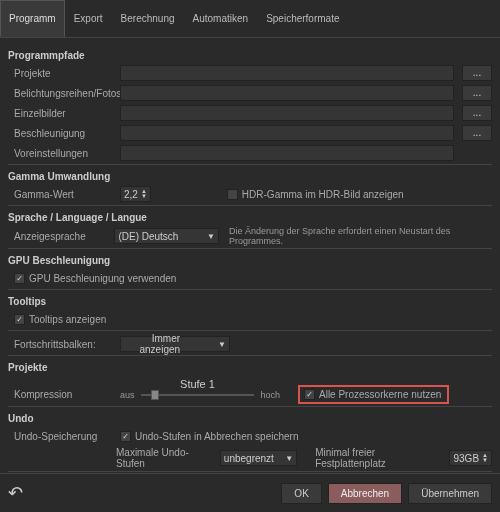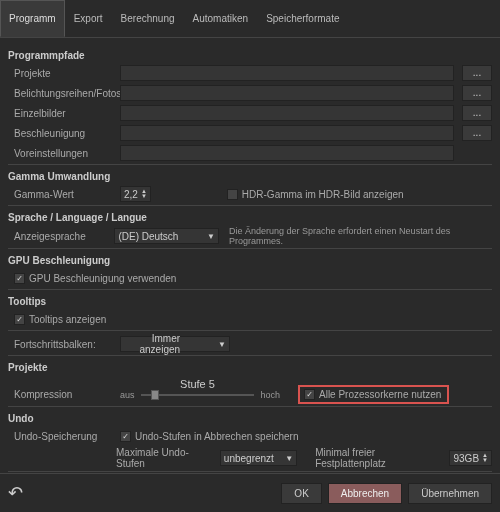--- a/index.html
+++ b/index.html
@@ -131,21 +131,21 @@
       </div>
   </div>
 
   <div class="divider"></div>
   <div class="section-title">Projekte</div>
   <div class="row" style="margin-top:12px;">
     <div class="label">Kompression</div>
     <div class="slider-wrap" style="max-width:160px;">
       <span class="slider-label">aus</span>
       <div class="slider">
-        <div class="stufe">Stufe 5</div>
+        <div class="stufe">Stufe 1</div>
         <div class="slider-thumb"></div>
       </div>
       <span class="slider-label">hoch</span>
     </div>
     <div class="highlight-box">
       <div class="check-row">
           <span class="chk on"></span>
           <span>Alle Prozessorkerne nutzen</span>
         </div>
     </div>

